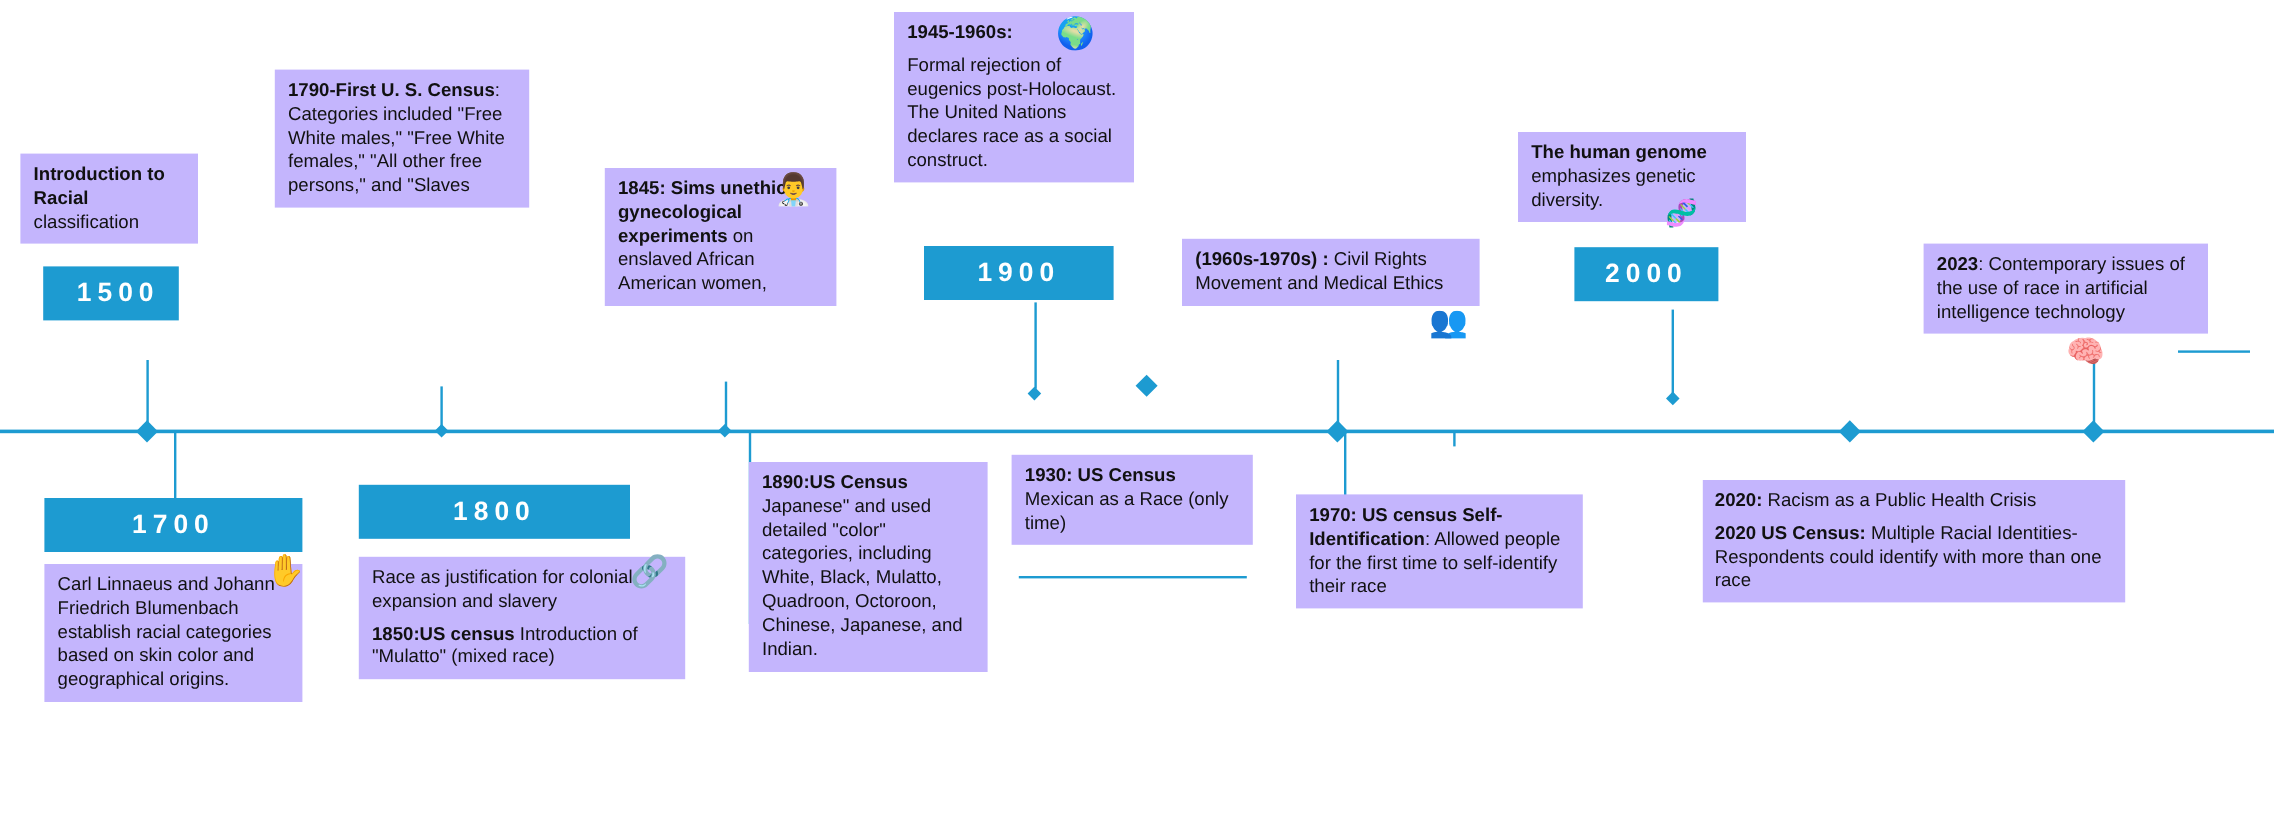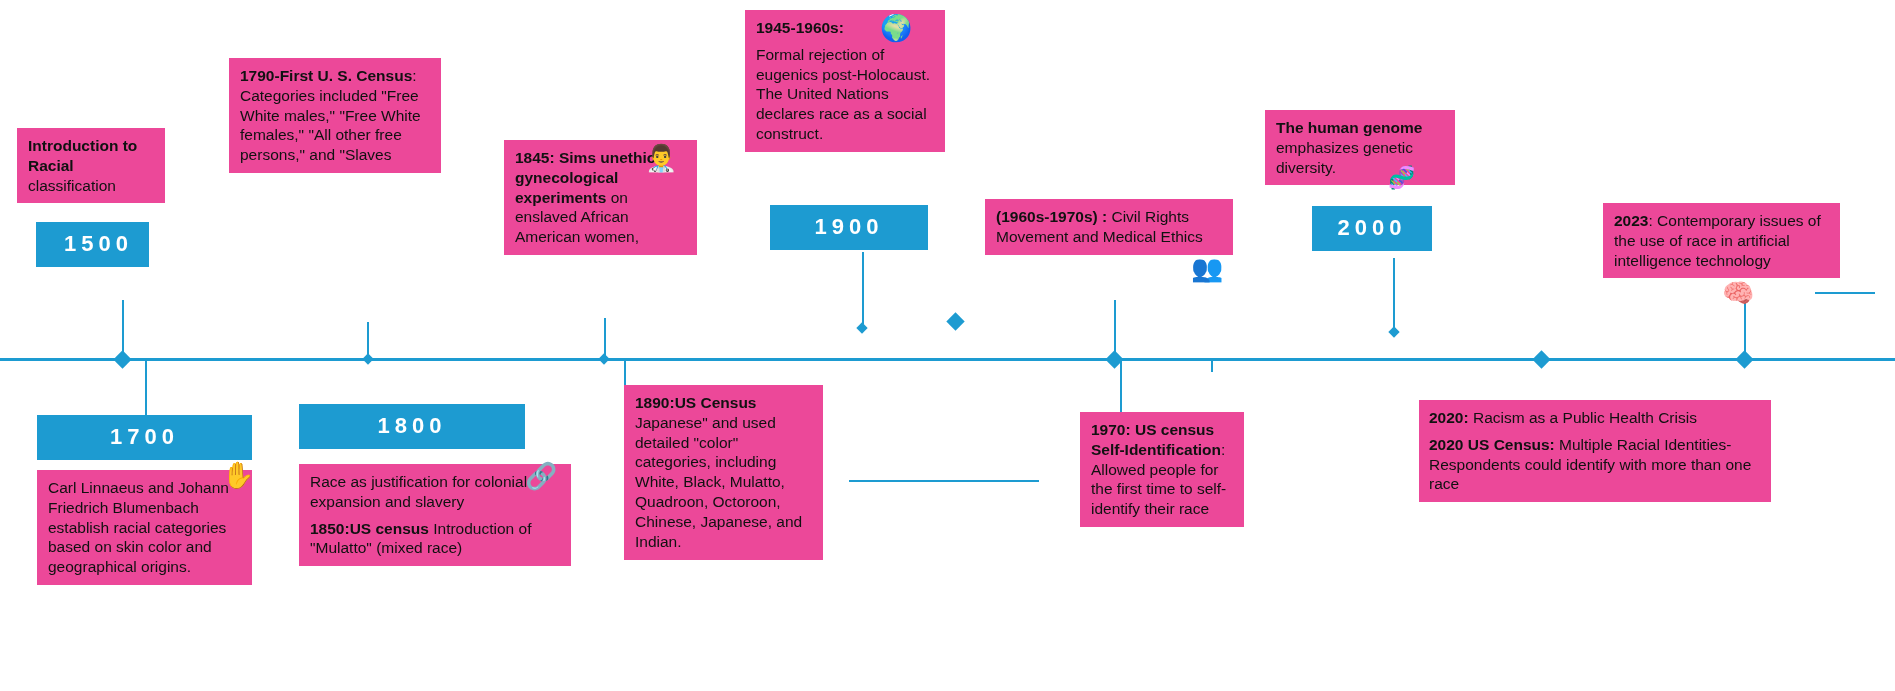--- a/index.html
+++ b/index.html
@@ -45,21 +45,21 @@
     width: 2px;
     background: #1d9bd1;
   }
   .underline {
     position: absolute;
     height: 2px;
     background: #1d9bd1;
   }
   .card {
     position: absolute;
-    background: #ec4899;
+    background: #c4b5fd;
     padding: 8px 11px;
     box-sizing: border-box;
     font-size: 15.5px;
     line-height: 1.28;
     color: #111111;
   }
   .card b, .card .b {
     font-weight: bold;
   }
   .year-chip {
@@ -186,23 +186,26 @@
     <div class="para">
       <span class="b">1850:US  census</span><span> Introduction of "Mulatto" (mixed race)</span>
     </div>
   </div>
   <div class="icon" style="left:525px; top:463px;">🔗</div>
 
   <div class="card" style="left:624px; top:385px; width:199px;">
     <span class="b">1890:US Census</span><span> Japanese" and used detailed "color" categories, including White, Black, Mulatto, Quadroon, Octoroon, Chinese, Japanese, and Indian.</span>
   </div>
 
+  <div class="card" style="left:843px; top:379px; width:201px;">
+    <span class="b">1930: US Census</span><span> Mexican as a Race (only time)</span>
+  </div>
   <div class="underline" style="left:849px; top:480px; width:190px;"></div>
 
-  <div class="card" style="left:1080px; top:412px; width:164px;">
+  <div class="card" style="left:1080px; top:412px; width:239px;">
     <span class="b">1970: US census Self-Identification</span><span>: Allowed people for the first time to self-identify their race</span>
   </div>
 
   <div class="card" style="left:1419px; top:400px; width:352px;padding-left:10px;">
     <div class="para">
       <span class="b">2020:</span><span> Racism as a Public Health Crisis</span>
     </div>
     <div class="para">
       <span class="b">2020 US Census:</span><span> Multiple Racial Identities-Respondents could identify with more than one race</span>
     </div>

